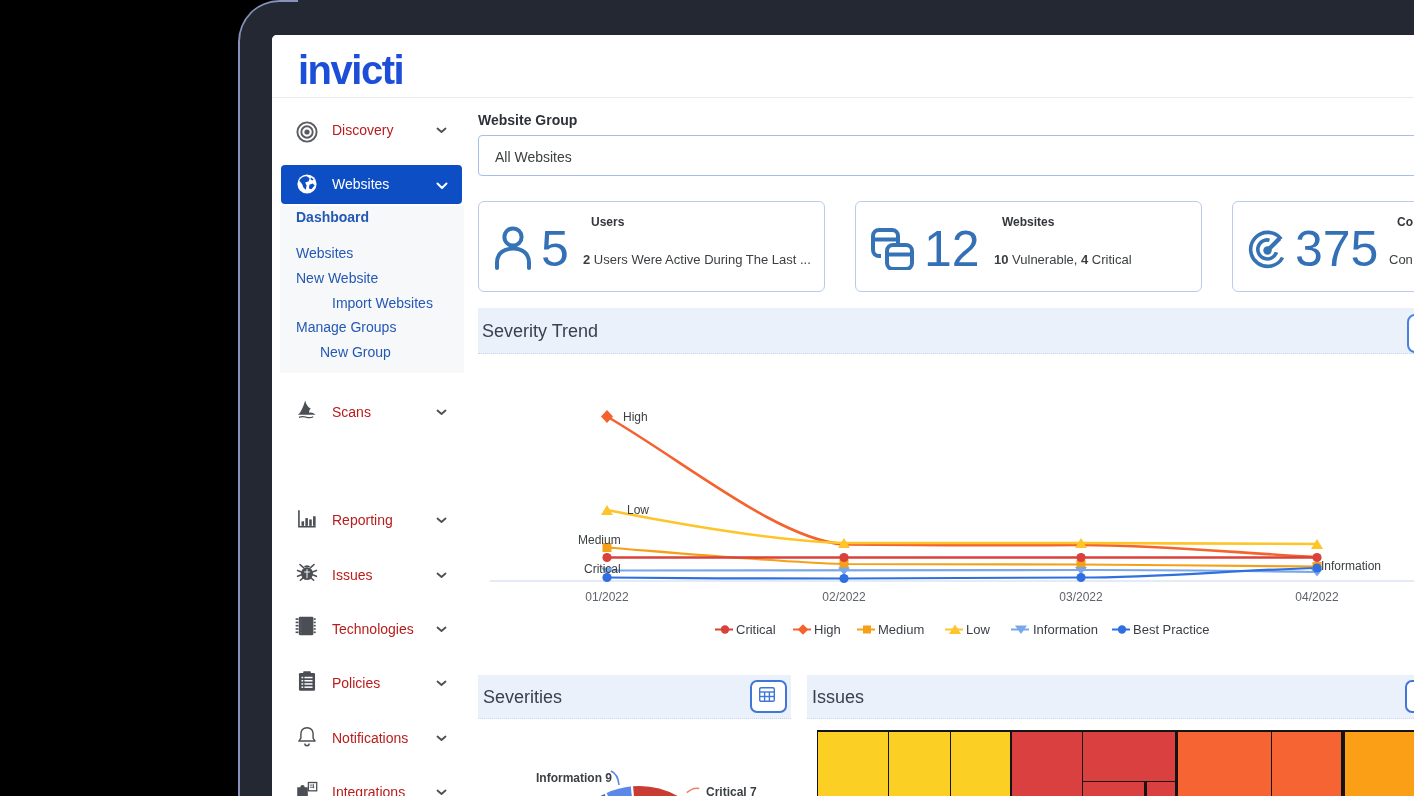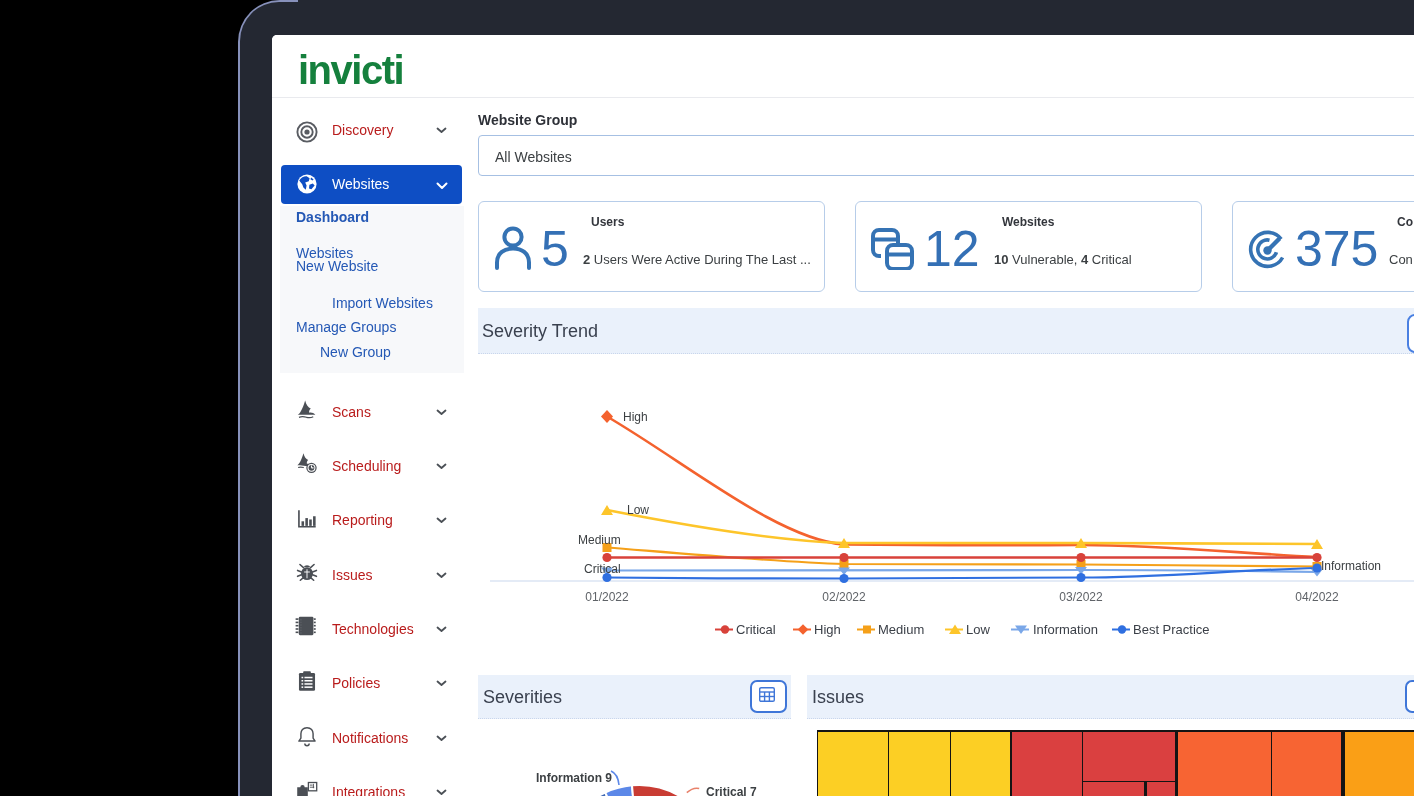--- a/index.html
+++ b/index.html
@@ -4,21 +4,21 @@
 html,body{margin:0;padding:0;}
 body{width:1414px;height:796px;background:#000;overflow:hidden;position:relative;font-family:"Liberation Sans",sans-serif;}
 .abs{position:absolute;}
 
 #frame-light{left:238px;top:0;width:70px;height:796px;background:#8791bb;border-radius:42px 0 0 0;}
 #frame-dark{left:240px;top:2px;width:1174px;height:794px;background:#242832;border-radius:39px 0 0 0;}
 #frame-top{left:298px;top:0;width:1116px;height:4px;background:#242832;}
 
 #app{left:272px;top:35px;width:1142px;height:761px;background:#fff;border-radius:5px 0 0 0;}
 #header{left:0;top:0;width:1142px;height:62px;background:#fff;border-bottom:1px solid #e9eaee;border-radius:5px 0 0 0;}
-#logo{left:26px;top:13px;font-size:40px;font-weight:bold;color:#15803d;letter-spacing:-1.5px;}
+#logo{left:26px;top:13px;font-size:40px;font-weight:bold;color:#1d4ed8;letter-spacing:-1.5px;}
 
 .nav{height:38px;width:192px;left:0;display:flex;align-items:center;color:#b91c1c;font-size:14px;}
 .nav .ic{position:absolute;left:24px;width:22px;height:22px;}
 .nav .tx{position:absolute;left:60px;}
 .nav .ch{position:absolute;left:164px;top:16px;}
 #active{left:9px;top:130px;width:181px;height:39px;background:#0e4ec4;border-radius:4px;}
 #active .ic{position:absolute;left:15px;top:8px;}
 #active .tx{position:absolute;left:51px;top:11px;color:#fff;font-size:14px;}
 #active .ch{position:absolute;left:155px;top:17px;}
 #submenu{left:8px;top:171px;width:184px;height:167px;background:#f7f8fa;}
@@ -62,45 +62,32 @@
       <path d="M15.2 4.4 L17.6 6.4 L16.4 7.6 L14.4 6.2 Z" fill="#0e4ec4"></path>
       </svg>
     <span class="tx">Websites</span>
     <svg class="ch" width="12" height="8">
         <polyline points="1.5,1.5 6,6 10.5,1.5" fill="none" stroke="#fff" stroke-width="2" stroke-linecap="round" stroke-linejoin="round"></polyline>
       </svg>
   </div>
   <div class="abs" id="submenu">
     <div class="sub" style="top:3px;font-weight:bold;">Dashboard</div>
     <div class="sub" style="top:39px;">Websites</div>
-    <div class="sub" style="top:52px;">New Website</div>
+    <div class="sub" style="top:64px;">New Website</div>
     <div class="sub" style="top:89px;margin-left:36px;">Import Websites</div>
     <div class="sub" style="top:113px;">Manage Groups</div>
     <div class="sub" style="top:138px;margin-left:24px;">New Group</div>
   </div>
 
   <div class="abs nav" style="top:358px;">
     <svg class="ic" style="top:6px;" width="25" height="25" viewBox="0 0 25 25">
       <path d="M2.0,18.0 C4.2,16.6 7.6,11.6 10.4,1.6 C11.6,6.8 13.8,9.4 16.8,10.8 C15.2,12.2 14.6,13.8 15.0,15.6 C17.4,15.0 20.0,15.8 22.0,18.0 Z" fill="#4b4f55"></path>
       <path d="M3.4,20.8 C7.2,19.3 9.4,20.0 12.0,20.8 C14.6,21.6 17.4,21.3 19.6,20.1" fill="none" stroke="#4b4f55" stroke-width="1.4"></path>
     </svg>
     <span class="tx">Scans</span>
-    <svg class="ch" width="11" height="7">
-        <polyline points="1.5,1.5 5.5,5 9.5,1.5" fill="none" stroke="#4b5056" stroke-width="1.8" stroke-linecap="round" stroke-linejoin="round"></polyline>
-      </svg>
-  </div>
-  <div class="abs nav" style="top:412px;">
-    <svg class="ic" style="top:5px;" width="27" height="28" viewBox="0 0 27 28">
-      <path d="M1.2,17.0 C3.2,15.8 6.4,11.0 9.0,1.6 C10.2,6.4 12.2,8.8 15.0,10.2 C13.6,11.6 13.0,13.2 13.4,15.0 C15.2,14.6 17.2,15.0 18.8,16.2 L14.4,18.2 L4.2,17.0 Z" fill="#4b4f55"></path>
-      <path d="M2.2,19.8 C5.2,18.6 7.0,19.2 9.4,19.9" fill="none" stroke="#4b4f55" stroke-width="1.4"></path>
-      <circle cx="19.2" cy="20.2" r="6.6" fill="#4b4f55"></circle>
-      <circle cx="19.2" cy="20.2" r="4.4" fill="none" stroke="#fff" stroke-width="1.3"></circle>
-      <path d="M19.2,20.2 V17.2 M19.2,20.2 H21.7" stroke="#fff" stroke-width="1.3"></path>
-    </svg>
-    <span class="tx">Scheduling</span>
     <svg class="ch" width="11" height="7">
         <polyline points="1.5,1.5 5.5,5 9.5,1.5" fill="none" stroke="#4b5056" stroke-width="1.8" stroke-linecap="round" stroke-linejoin="round"></polyline>
       </svg>
   </div>
   <div class="abs nav" style="top:466px;padding-left:48px;">
     <svg class="ic" style="top:7px;" width="24" height="24" viewBox="0 0 24 24">
       <path d="M3.2,2.5 V20.5 H21.5" fill="none" stroke="#4b4f55" stroke-width="1.8"></path>
       <rect x="6" y="14.5" width="2.8" height="5" fill="#4b4f55"></rect>
       <rect x="10.2" y="11" width="2.8" height="8.5" fill="#4b4f55"></rect>
       <rect x="14.4" y="12.5" width="2.8" height="7" fill="#4b4f55"></rect>

